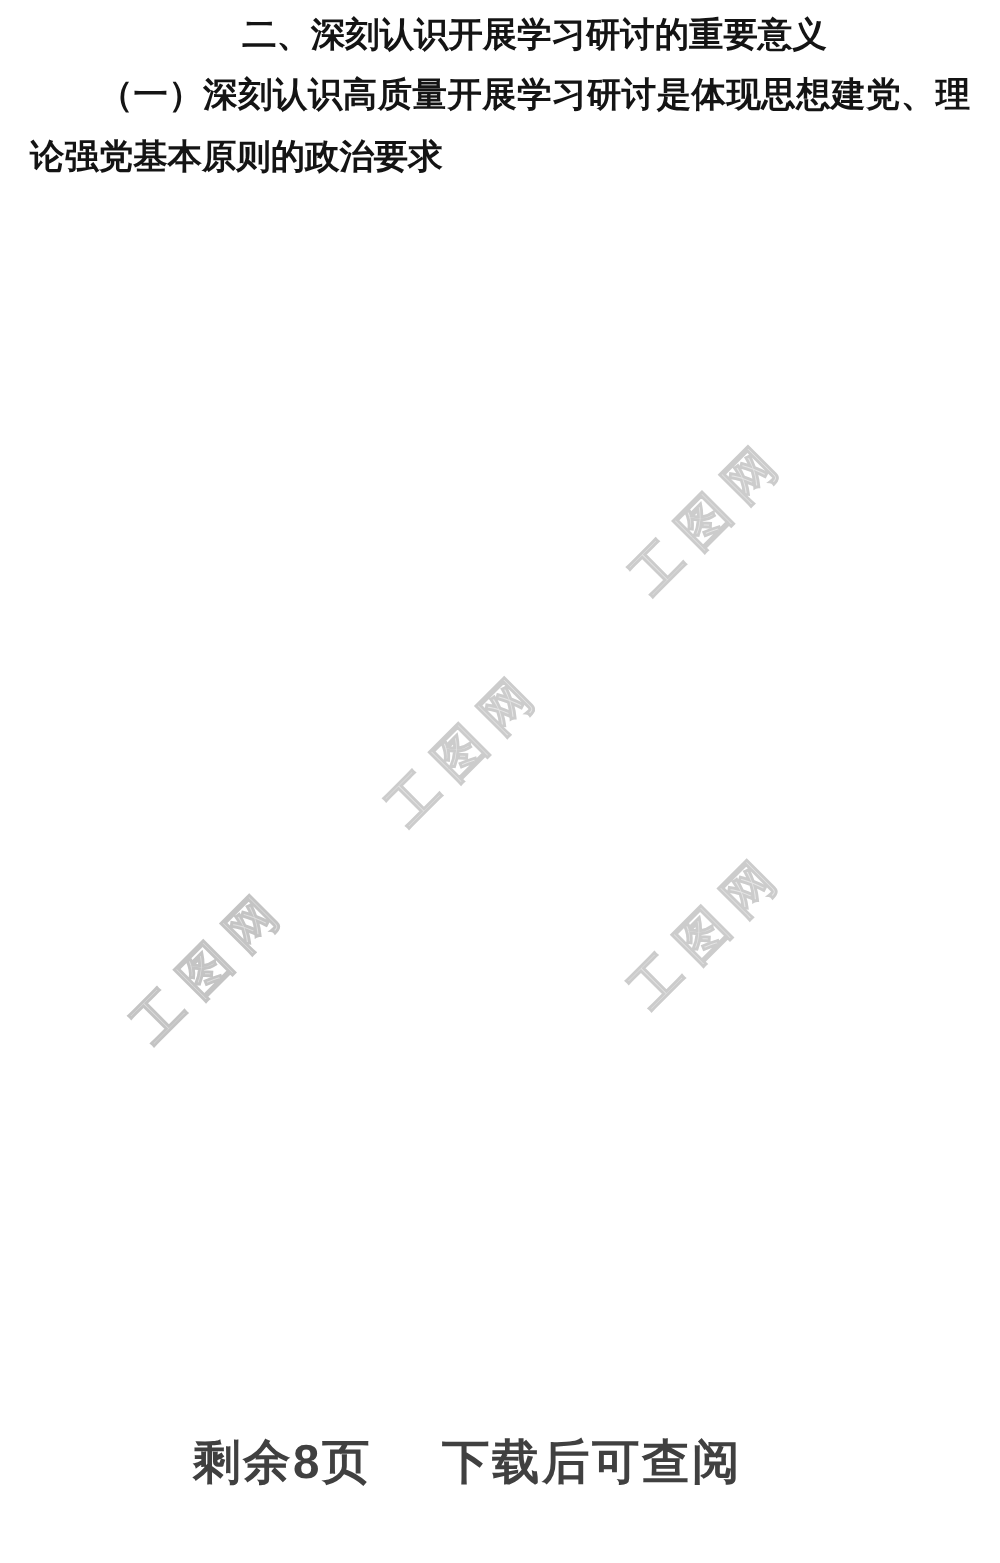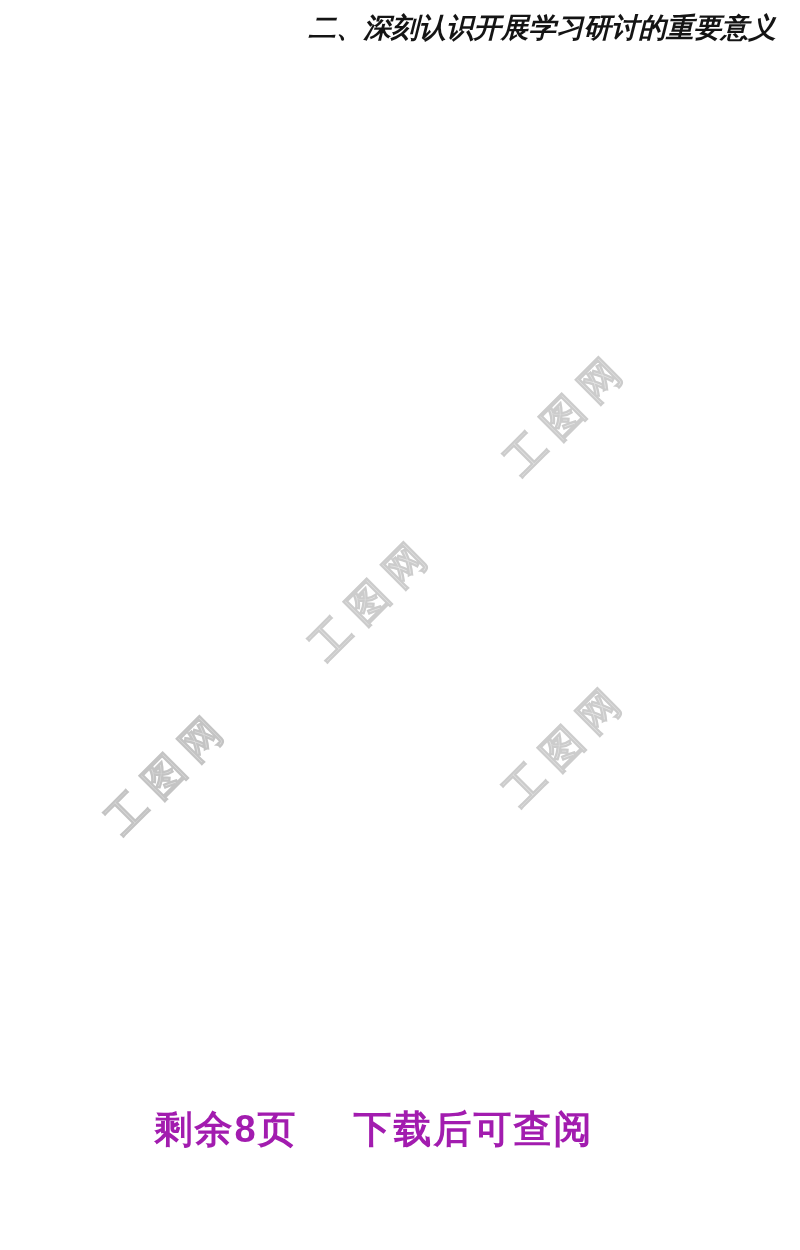--- a/index.html
+++ b/index.html
@@ -52,56 +52,56 @@
     margin: 0;
     padding: 0;
     text-indent: 2em;
     font-size: 27.5px;
     line-height: 48.3px;
   }
   .doc .body-para { font-weight: normal; }
   .doc .heading-1 {
     font-weight: bold;
     font-family: "Liberation Sans", sans-serif;
-    text-align: right;
-    font-style: italic;
+    text-align: center;
   }
   .doc .heading-2 {
     font-weight: bold;
   }
   
   .banner {
     position: absolute;
     left: 0;
-    top: 1108px;
+    top: 1149px;
     width: 748px;
     text-align: center;
     font-family: "Liberation Sans", sans-serif;
     font-weight: bold;
     font-size: 38px;
     line-height: 42px;
-    color: #a21caf;
+    color: #404040;
     letter-spacing: 2px;
     white-space: nowrap;
   }
   .banner .hint-part { margin-left: 56px; }
 </style>
 </head>
 <body>
 
 <div class="page">
 
   <div class="watermark-layer">
     <div class="wm wm-1">工图网</div>
     <div class="wm wm-2">工图网</div>
     <div class="wm wm-3">工图网</div>
     <div class="wm wm-4">工图网</div>
   </div>
 
   <div class="doc">
     <h2 class="heading-1">二、深刻认识开展学习研讨的重要意义</h2>
+    <h3 class="heading-2">（一）深刻认识高质量开展学习研讨是体现思想建党、理论强党基本原则的政治要求</h3>
   </div>
 
   <div class="banner">
     <span class="pages-part">剩余8页</span><span class="hint-part">下载后可查阅</span>
   </div>
 
 </div>
 
 </body></html>

